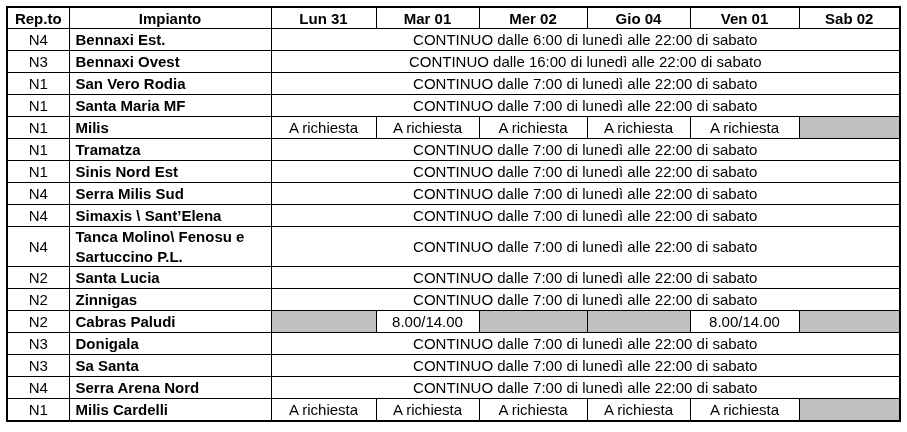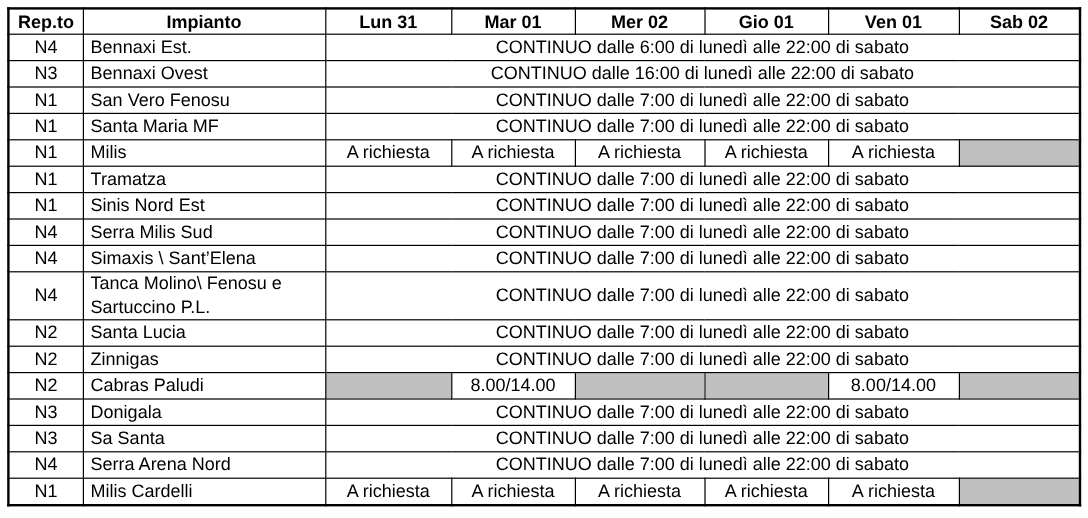--- a/index.html
+++ b/index.html
@@ -38,20 +38,21 @@
     height: 20px;
   }
   table.schedule td {
     height: 21px;
   }
   table.schedule td.impianto {
     text-align: left;
     padding: 0 6px;
     white-space: normal;
     line-height: 1.3;
+    font-weight: bold;
   }
 </style>
 </head>
 <body>
 
 <div class="page">
   <table class="schedule">
     <colgroup>
       <col style="width:62px">
       <col style="width:202px">
@@ -62,39 +63,39 @@
       <col style="width:109px">
       <col style="width:101px">
     </colgroup>
     <thead>
       <tr>
           <th>Rep.to</th>
           <th>Impianto</th>
           <th>Lun 31</th>
           <th>Mar 01</th>
           <th>Mer 02</th>
-          <th>Gio 01</th>
+          <th>Gio 04</th>
           <th>Ven 01</th>
           <th>Sab 02</th>
         </tr>
     </thead>
     <tbody>
         <tr>
           <td>N4</td>
           <td class="impianto">Bennaxi Est.</td>
           <td colspan="6">CONTINUO dalle 6:00 di lunedì alle 22:00 di sabato</td>
         </tr>
         <tr>
           <td>N3</td>
           <td class="impianto">Bennaxi Ovest</td>
           <td colspan="6">CONTINUO dalle 16:00 di lunedì alle 22:00 di sabato</td>
         </tr>
         <tr>
           <td>N1</td>
-          <td class="impianto">San Vero Fenosu</td>
+          <td class="impianto">San Vero Rodia</td>
           <td colspan="6">CONTINUO dalle 7:00 di lunedì alle 22:00 di sabato</td>
         </tr>
         <tr>
           <td>N1</td>
           <td class="impianto">Santa Maria MF</td>
           <td colspan="6">CONTINUO dalle 7:00 di lunedì alle 22:00 di sabato</td>
         </tr>
         <tr>
           <td>N1</td>
           <td class="impianto">Milis</td>

